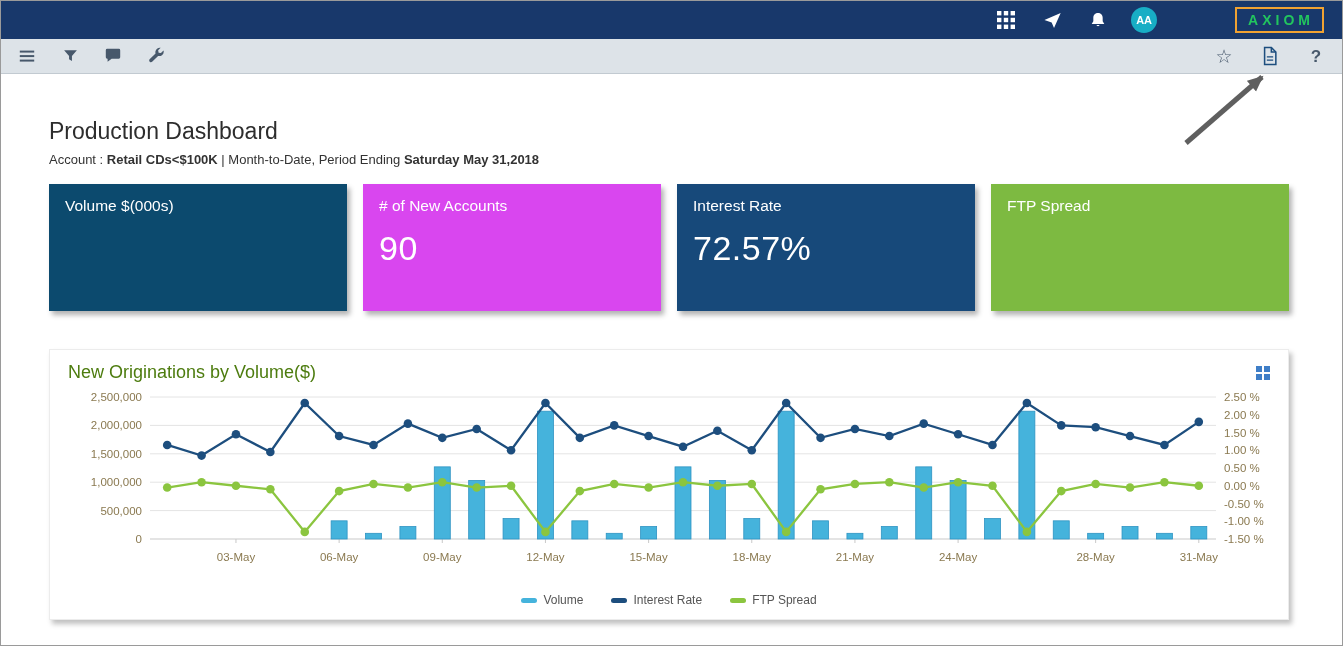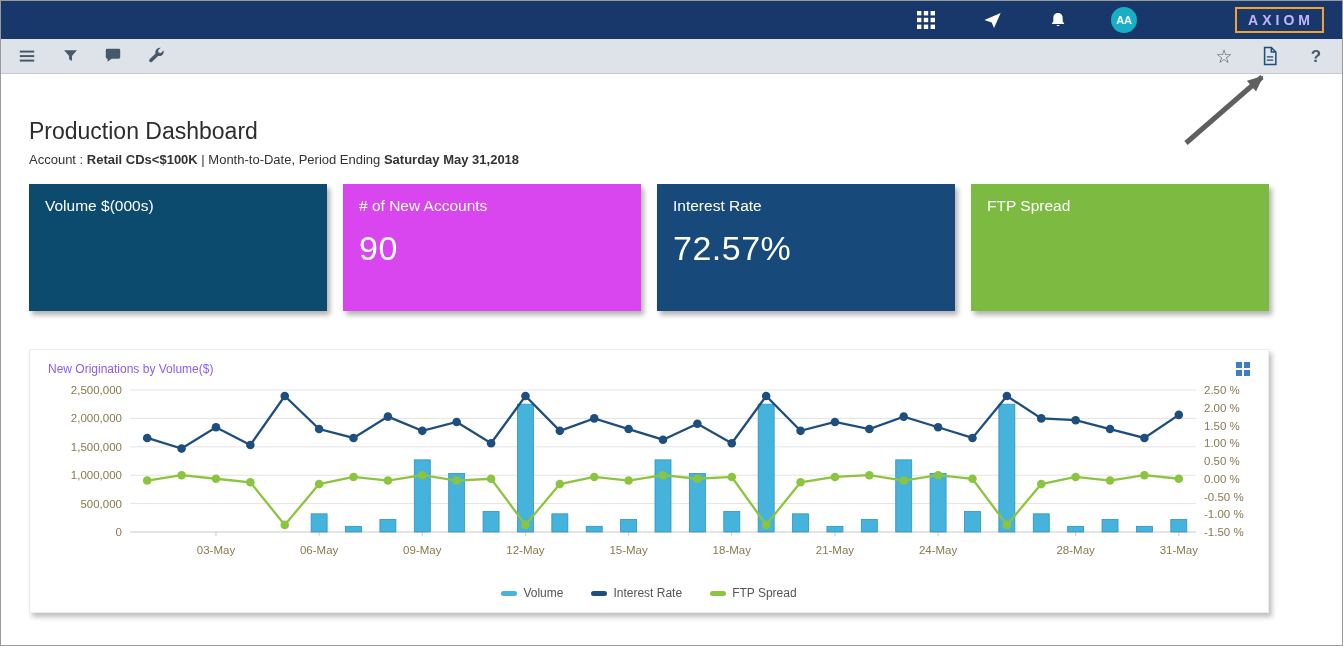--- a/index.html
+++ b/index.html
@@ -1,49 +1,49 @@
 <!DOCTYPE html>
 <html><head>
 <meta charset="utf-8">
 <style>
   * { margin:0; padding:0; box-sizing:border-box; }
   body { font-family:"Liberation Sans", sans-serif; background:#fff; }
   .frame { width:1343px; height:646px; border:1px solid #9a9a9a; background:#fff; position:relative; overflow:hidden; }
 
   
-  .topbar { height:38px; background:#18386b; display:flex; align-items:center; justify-content:flex-end; padding:0 12px;gap:20px; }
+  .topbar { height:38px; background:#18386b; display:flex; align-items:center; justify-content:flex-end; padding:0 12px; }
   .topbar .ico { width:26px; height:26px; display:flex; align-items:center; justify-content:center; color:#fff; margin-left:20px; cursor:pointer; }
   .avatar { width:26px; height:26px; border-radius:50%; background:#18aec5; color:#fff; font-size:11px; font-weight:bold; display:flex; align-items:center; justify-content:center; margin-left:20px; }
-  .logo { margin-left:78px; margin-right:6px; border:2px solid #f0a232; color:#c4b5fd; font-size:14px; font-weight:bold; letter-spacing:4px; padding:3px 8px 3px 11px; }
+  .logo { margin-left:78px; margin-right:6px; border:2px solid #f0a232; color:#22c55e; font-size:14px; font-weight:bold; letter-spacing:4px; padding:3px 8px 3px 11px; }
 
   
   .toolbar { height:35px; background:#dde3e8; border-bottom:1px solid #c2cad1; display:flex; align-items:center; padding:0 14px; }
   .toolbar .ico { width:24px; height:24px; display:flex; align-items:center; justify-content:center; color:#47586b; margin-right:19px; cursor:pointer; }
   .toolbar .right { margin-left:auto; display:flex; align-items:center; }
   .toolbar .right .ico { margin-right:0; margin-left:22px; }
   .glyph { font-size:19px; line-height:1; color:#47586b; }
   .glyph.q { font-size:17px; font-weight:bold; }
 
   
   .arrow-wrap { position:absolute; left:1145px; top:58px; width:150px; height:100px; pointer-events:none; }
 
   
-  .content { padding:0 28px;margin-top:8px; }
+  .content { padding:0 48px;margin-top:8px; }
   .page-title { margin-top:44px; font-size:23px; font-weight:500; color:#2d2d2d; }
   .subtitle { margin-top:7px; font-size:13px; color:#333; }
   .subtitle b { font-weight:bold; }
 
   .kpi-row { margin-top:17px; display:flex; gap:16px; width:1240px; }
   .kpi { flex:1; height:127px; color:#fff; padding:13px 16px; box-shadow:3px 4px 5px rgba(0,0,0,0.3); }
   .kpi .label { font-size:15.5px; }
   .kpi .value { font-size:34px; margin-top:14px; letter-spacing:0.5px; }
 
   .chart-card { margin-top:38px; width:1240px; background:#fff; border:1px solid #ececec; box-shadow:3px 4px 5px rgba(0,0,0,0.25); padding:12px 18px 8px 18px; }
   .chart-head { display:flex; align-items:center; justify-content:space-between; }
-  .chart-title { font-size:12px; color:#8b5cf6; }
+  .chart-title { font-size:18px; color:#4d7c0f; }
   .grid-icon { display:grid; grid-template-columns:6px 6px; grid-template-rows:6px 6px; gap:2px; cursor:pointer; }
   .grid-icon span { background:#3f7ec7; }
   .chart-legend { display:flex; justify-content:center; align-items:center; gap:28px; margin-top:2px; padding-bottom:4px; font-size:12px; color:#555; }
   .chart-legend .item { display:flex; align-items:center; gap:6px; }
   .chart-legend .sw { width:16px; height:5px; border-radius:2.5px; display:inline-block; }
 </style>
 </head>
 <body>
 
 <div class="frame">

